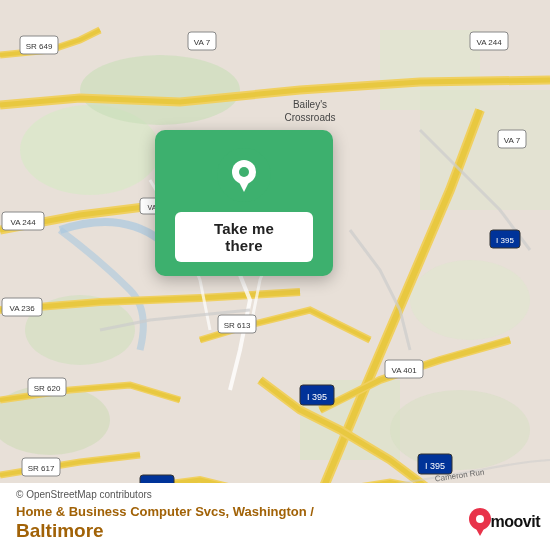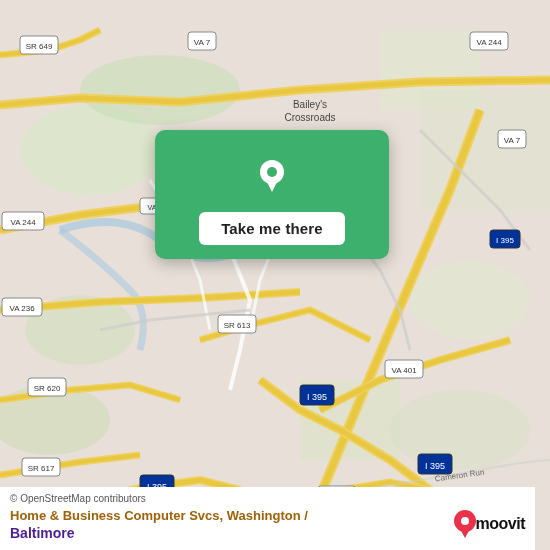--- a/index.html
+++ b/index.html
@@ -25,21 +25,21 @@
       position: absolute;
       top: 0; left: 0;
       width: 100%; height: 100%;
     }
 
     
     #popup-card {
       position: absolute;
       top: 130px;
       left: 155px;
-      width: 234px;
+      width: 178px;
       background-color: #3db06e;
       border-radius: 10px;
       display: flex;
       flex-direction: column;
       align-items: center;
       padding: 18px 20px 14px 20px;
       box-shadow: 0 4px 16px rgba(0,0,0,0.28);
       z-index: 10;
     }
 
@@ -57,23 +57,23 @@
       font-size: 15px;
       font-weight: 600;
       padding: 8px 22px;
       cursor: pointer;
       letter-spacing: 0.01em;
     }
 
     
     #bottom-bar {
       position: absolute;
-      bottom: 0; left: 0; right: 15px;
+      bottom: 0; left: 0; right: 0;
       background: #ffffff;
-      padding: 6px 10px 8px 10px;
+      padding: 6px 10px 8px 16px;
       z-index: 10;
     }
 
     #copyright-text {
       font-size: 10px;
       color: #555;
       margin-bottom: 2px;
     }
 
     #location-info {
@@ -241,21 +241,21 @@
 
     <button id="take-me-there-btn">Take me there</button>
   </div>
 
   <div id="bottom-bar">
     <div id="copyright-text">© OpenStreetMap contributors</div>
     <div id="location-info">
       <div style="flex:1">
         <span id="location-name">Home &amp; Business Computer Svcs, Washington /</span>
         <br>
-        <span style="font-size:14px;font-weight:600;color:#4c1d95;">Baltimore</span>
+        <span style="font-size:19px;font-weight:600;color:#a16207;">Baltimore</span>
       </div>
       <div id="moovit-logo">
 
         <svg id="moovit-pin" viewBox="0 0 22 28" xmlns="http://www.w3.org/2000/svg">
           <ellipse cx="11" cy="11" rx="11" ry="11" fill="#e8334a"></ellipse>
           <circle cx="11" cy="11" r="4" fill="white"></circle>
           <polygon points="6,19 16,19 11,28" fill="#e8334a"></polygon>
         </svg>
         <span id="moovit-text">moovit</span>
       </div>

